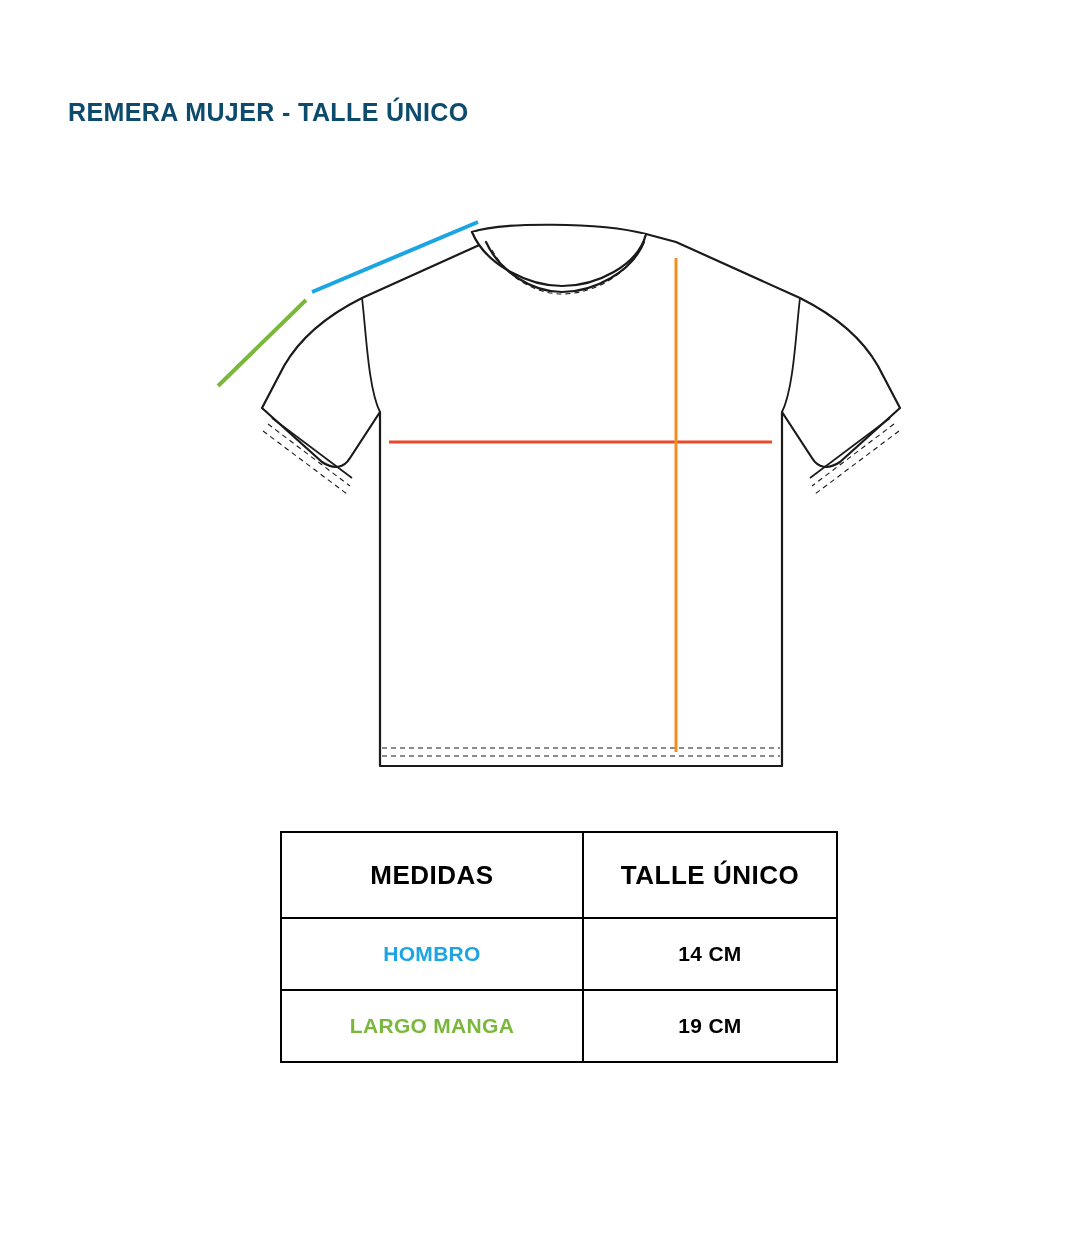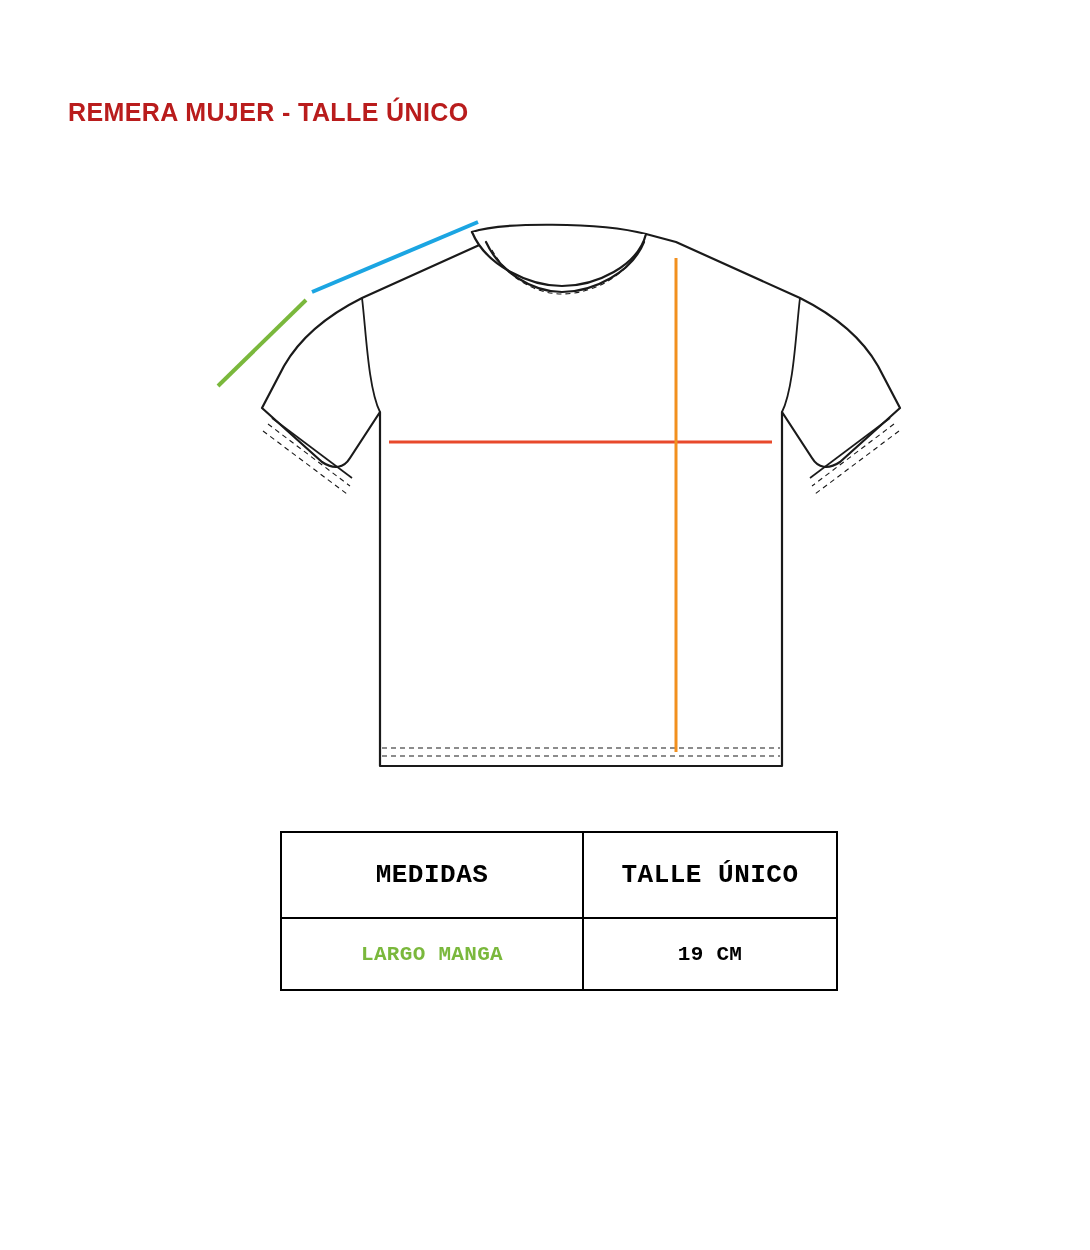--- a/index.html
+++ b/index.html
@@ -15,21 +15,21 @@
     color: #000000;
     overflow: hidden;
   }
   #page-title {
     position: absolute;
     left: 68px;
     top: 98px;
     font-size: 25px;
     font-weight: bold;
     letter-spacing: 0.4px;
-    color: #b91c1c;
+    color: #0c4a6e;
   }
   #diagram {
     position: absolute;
     left: 0;
     top: 170px;
     width: 1090px;
     height: 640px;
   }
   #size-table {
     position: absolute;
@@ -40,21 +40,20 @@
     table-layout: fixed;
   }
   #size-table td {
     border: 2px solid #000000;
     height: 68px;
     text-align: center;
     vertical-align: middle;
     font-size: 21px;
     font-weight: bold;
     letter-spacing: 0.3px;
-    font-family: Liberation Mono, monospace;
   }
   #size-table tr.header-row td {
     font-size: 26px;
     font-weight: bold;
     height: 82px;
     letter-spacing: 0.5px;
   }
   #size-table td.label-col {
     width: 298px;
   }
@@ -141,17 +140,21 @@
   </svg>
 </div>
 
 <table id="size-table">
   <tbody>
     <tr class="header-row">
       <td class="label-col">MEDIDAS</td>
       <td class="value-col">TALLE ÚNICO</td>
     </tr>
     <tr>
+      <td class="label-col" style="color:#1ba5e2">HOMBRO</td>
+      <td class="value-col">14 CM</td>
+    </tr>
+    <tr>
       <td class="label-col" style="color:#7ab83c">LARGO MANGA</td>
       <td class="value-col">19 CM</td>
     </tr>
   </tbody>
 </table>
 
 </body></html>

